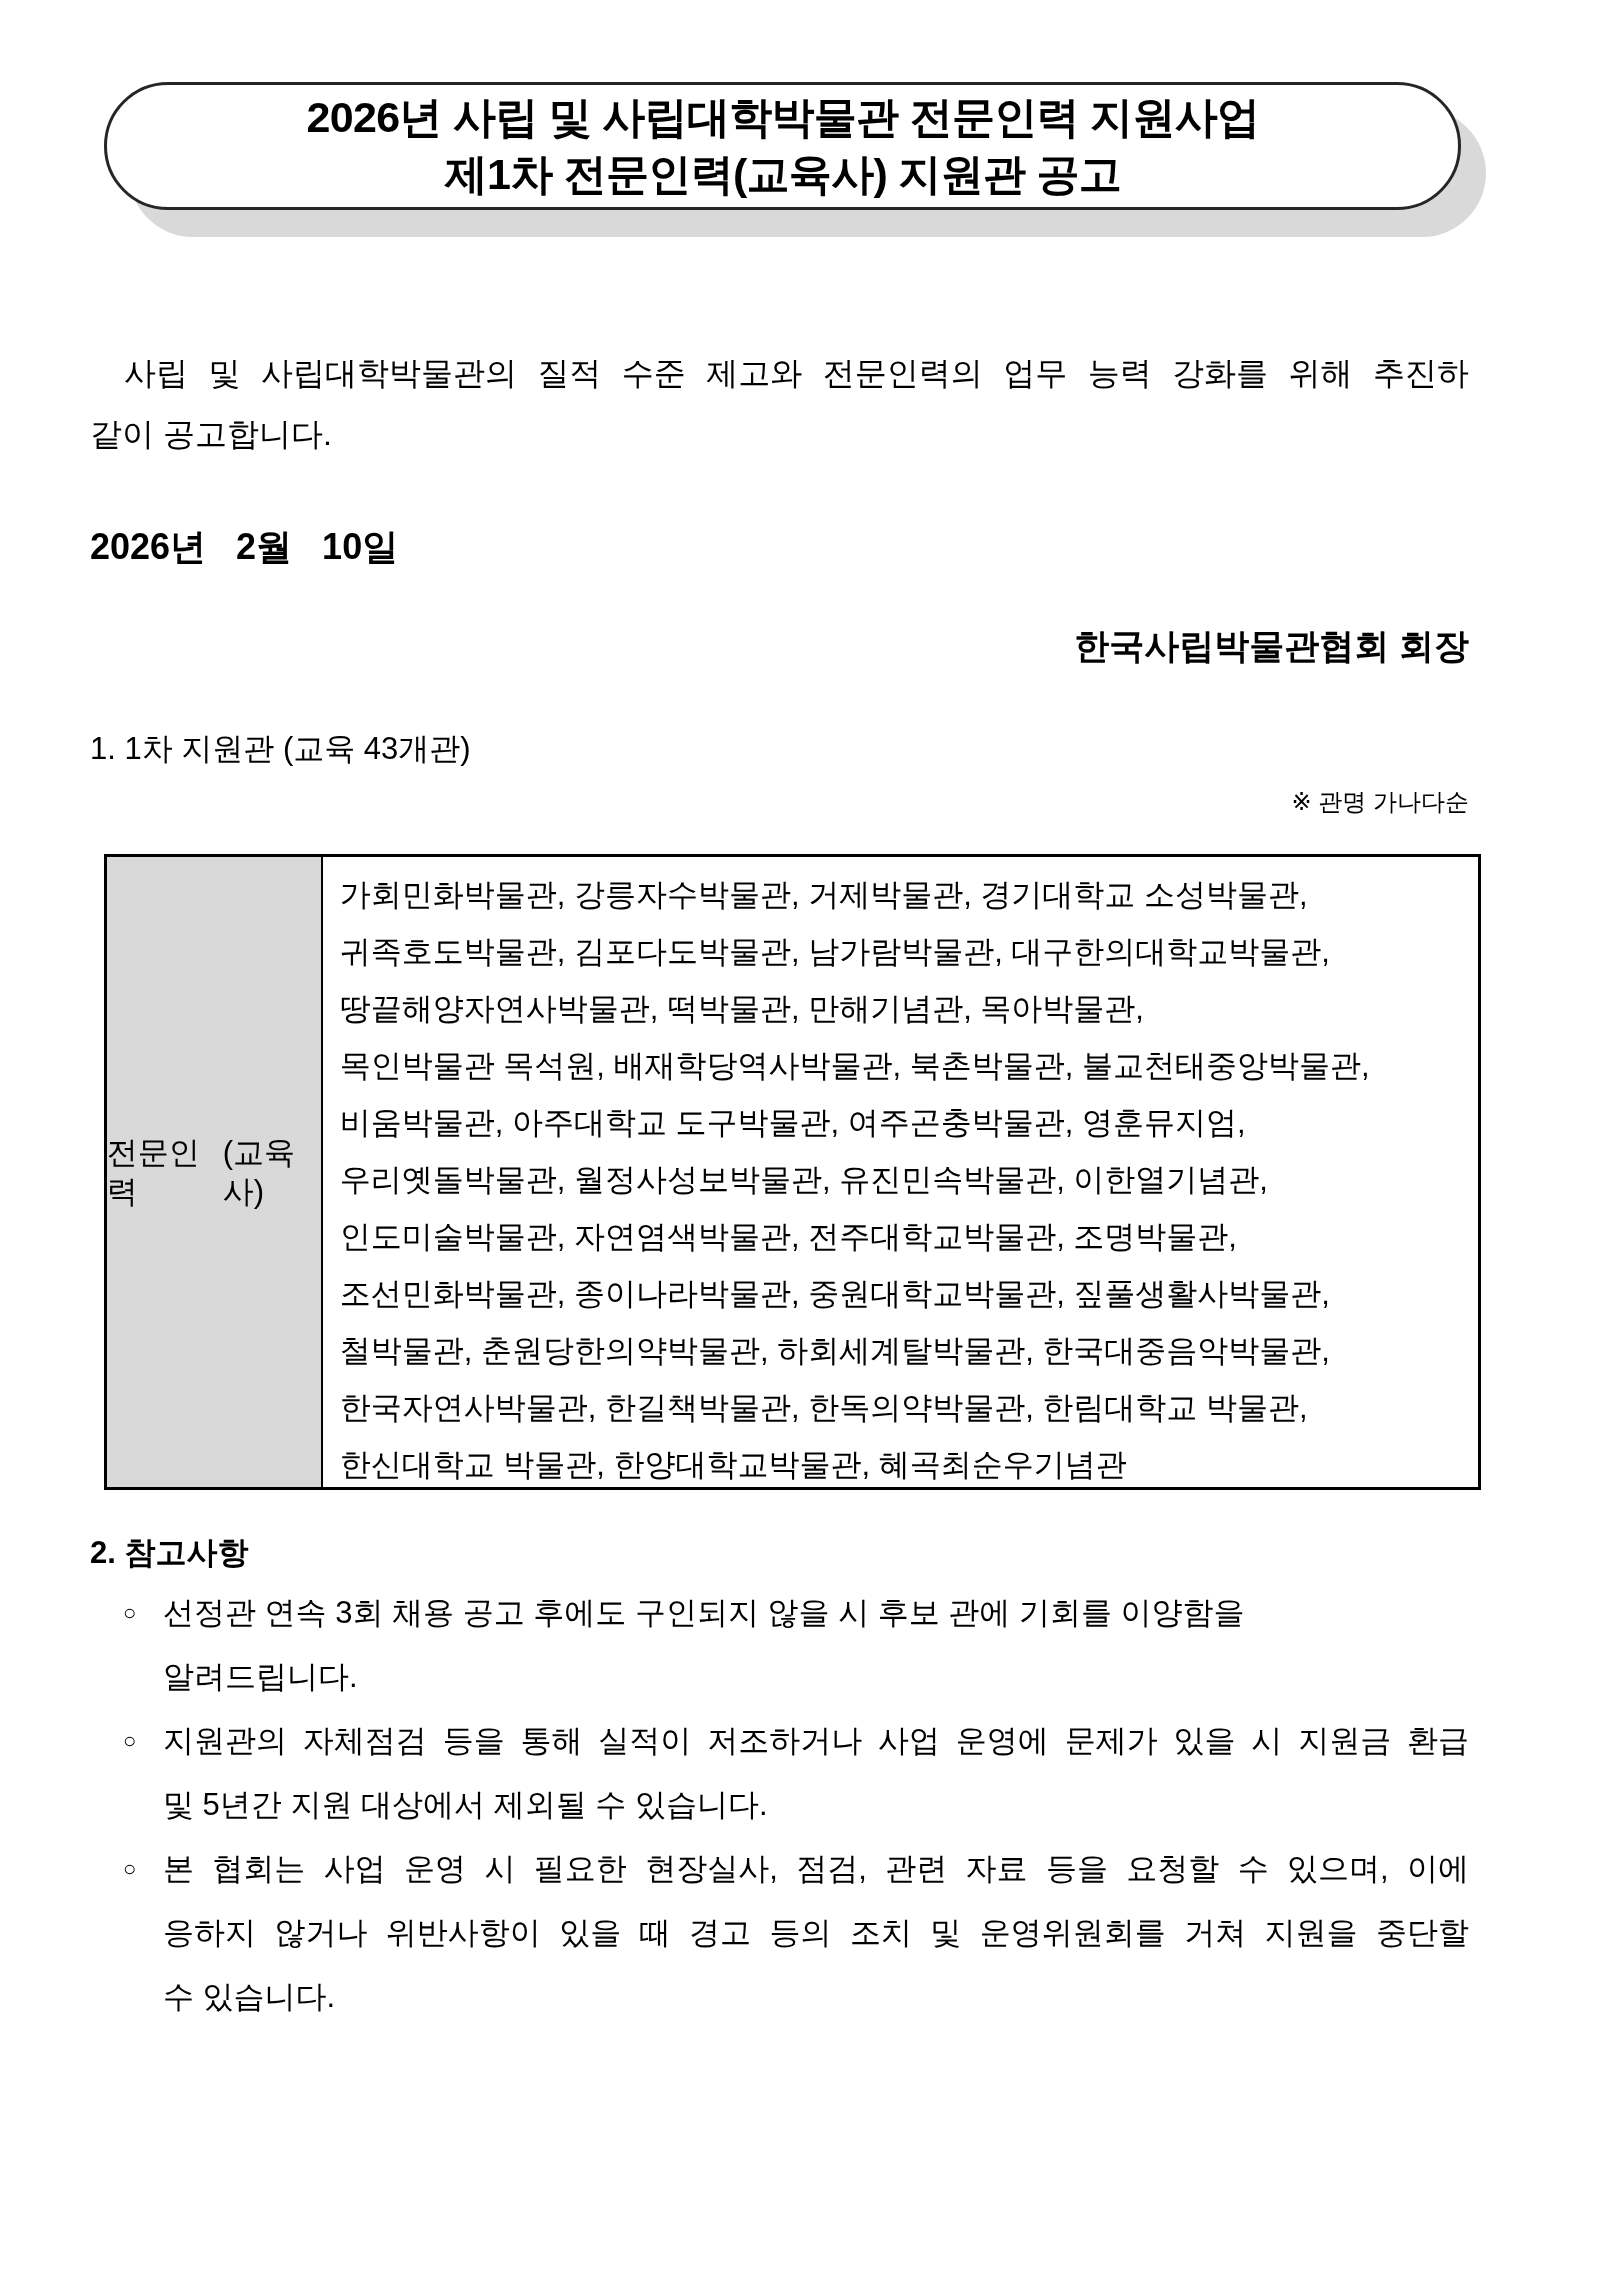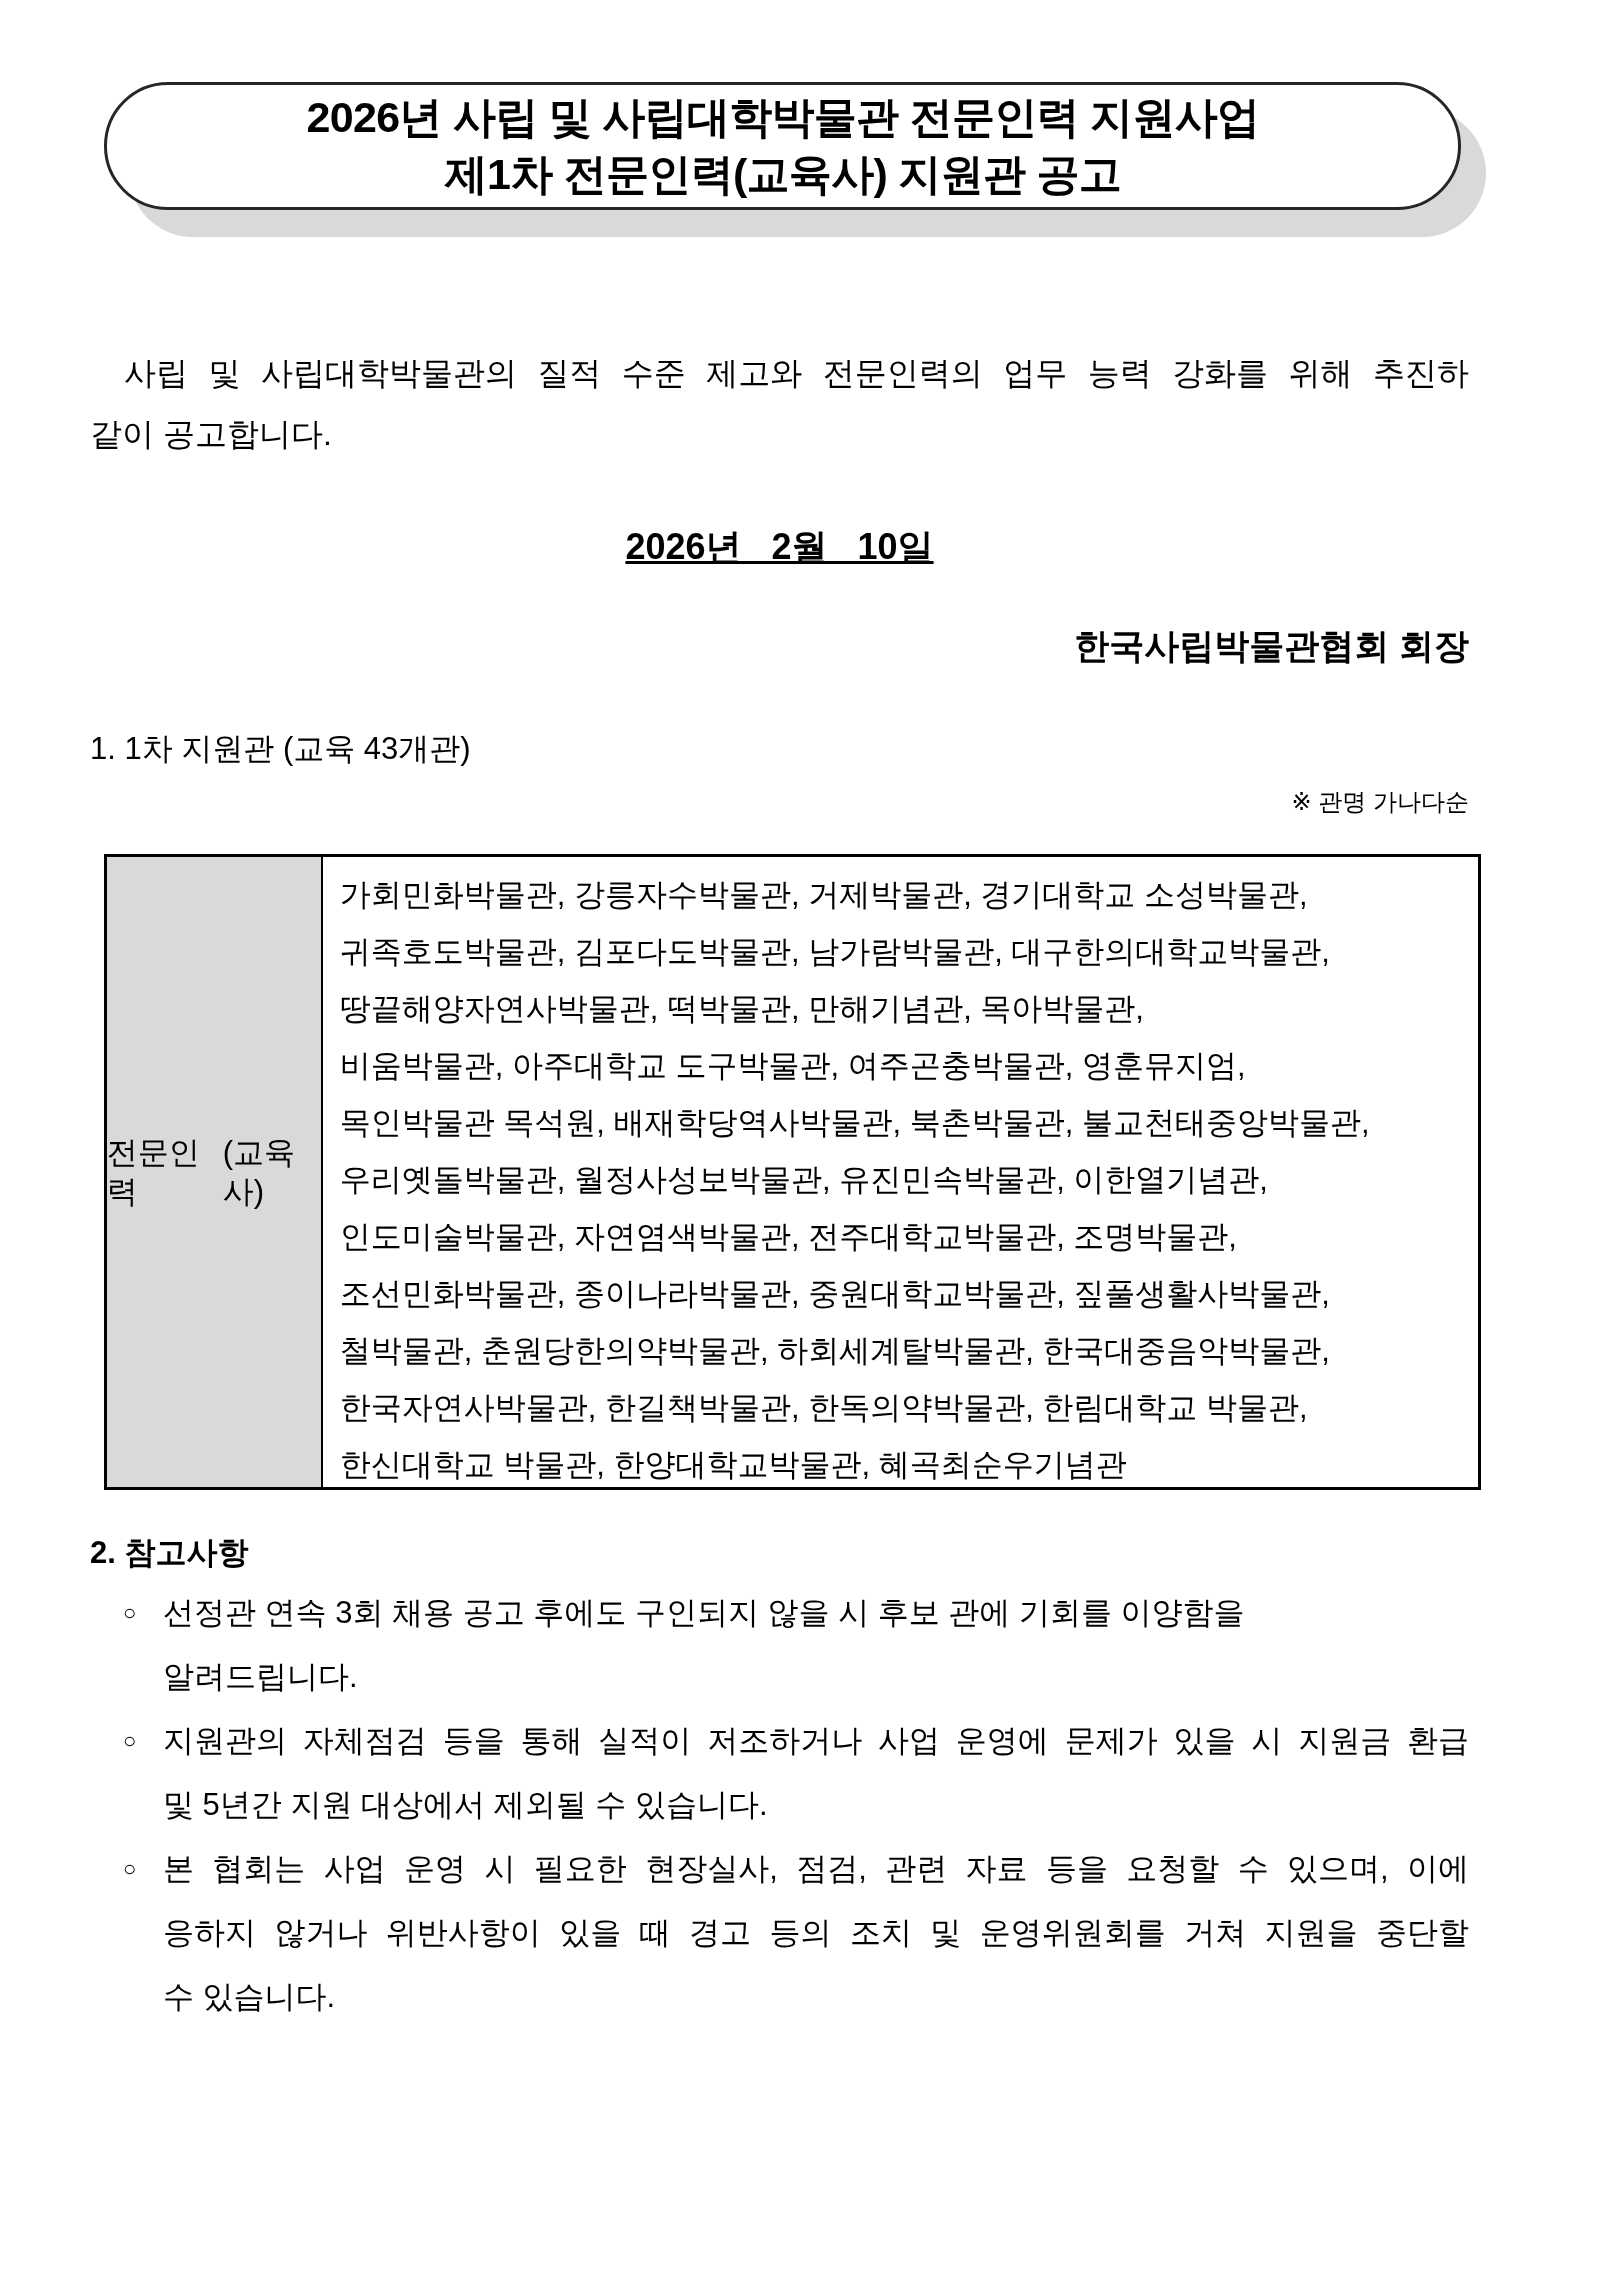--- a/index.html
+++ b/index.html
@@ -27,21 +27,21 @@
     display:flex;flex-direction:column;justify-content:center;align-items:center;
   }
   .banner-line{font-size:43px;font-weight:900;line-height:57px;letter-spacing:-0.7px;white-space:nowrap;}
 
   
   .intro{margin-top:133px;font-size:32px;line-height:61px;}
   .line.jl{text-align:justify;text-align-last:justify;}
   .line.indent{padding-left:34px;}
 
   
-  .date-line{margin-top:60px;font-size:36px;font-weight:700;line-height:43px;text-align:center;white-space:pre;text-decoration:underline;}
+  .date-line{margin-top:60px;font-size:36px;font-weight:700;line-height:43px;text-align:left;white-space:pre;}
   .signature-line{margin-top:57px;font-size:35px;font-weight:700;line-height:42px;text-align:right;white-space:pre;}
 
   
   .h1{margin-top:63px;font-size:31px;font-weight:400;line-height:38px;}
   .sort-note{margin-top:15.7px;font-size:24px;line-height:35px;text-align:right;}
   .h2{margin-top:44px;font-size:31px;font-weight:700;line-height:38px;}
 
   
   .support-table{
     margin-top:35px;margin-left:13.7px;width:1377px;height:636px;
@@ -86,22 +86,22 @@
 
     <div class="support-table">
       <div class="cell-header">
         <div class="hline">전문인력</div>
         <div class="hline">(교육사)</div>
       </div>
       <div class="cell-body">
         <div class="museum-line">가회민화박물관, 강릉자수박물관, 거제박물관, 경기대학교 소성박물관,</div>
         <div class="museum-line">귀족호도박물관, 김포다도박물관, 남가람박물관, 대구한의대학교박물관,</div>
         <div class="museum-line">땅끝해양자연사박물관, 떡박물관, 만해기념관, 목아박물관,</div>
+        <div class="museum-line">목인박물관 목석원, 배재학당역사박물관, 북촌박물관, 불교천태중앙박물관,</div>
         <div class="museum-line">비움박물관, 아주대학교 도구박물관, 여주곤충박물관, 영훈뮤지엄,</div>
-        <div class="museum-line">목인박물관 목석원, 배재학당역사박물관, 북촌박물관, 불교천태중앙박물관,</div>
         <div class="museum-line">우리옛돌박물관, 월정사성보박물관, 유진민속박물관, 이한열기념관,</div>
         <div class="museum-line">인도미술박물관, 자연염색박물관, 전주대학교박물관, 조명박물관,</div>
         <div class="museum-line">조선민화박물관, 종이나라박물관, 중원대학교박물관, 짚풀생활사박물관,</div>
         <div class="museum-line">철박물관, 춘원당한의약박물관, 하회세계탈박물관, 한국대중음악박물관,</div>
         <div class="museum-line">한국자연사박물관, 한길책박물관, 한독의약박물관, 한림대학교 박물관,</div>
         <div class="museum-line">한신대학교 박물관, 한양대학교박물관, 혜곡최순우기념관</div>
       </div>
     </div>
 
     <div class="h2">2. 참고사항</div>

